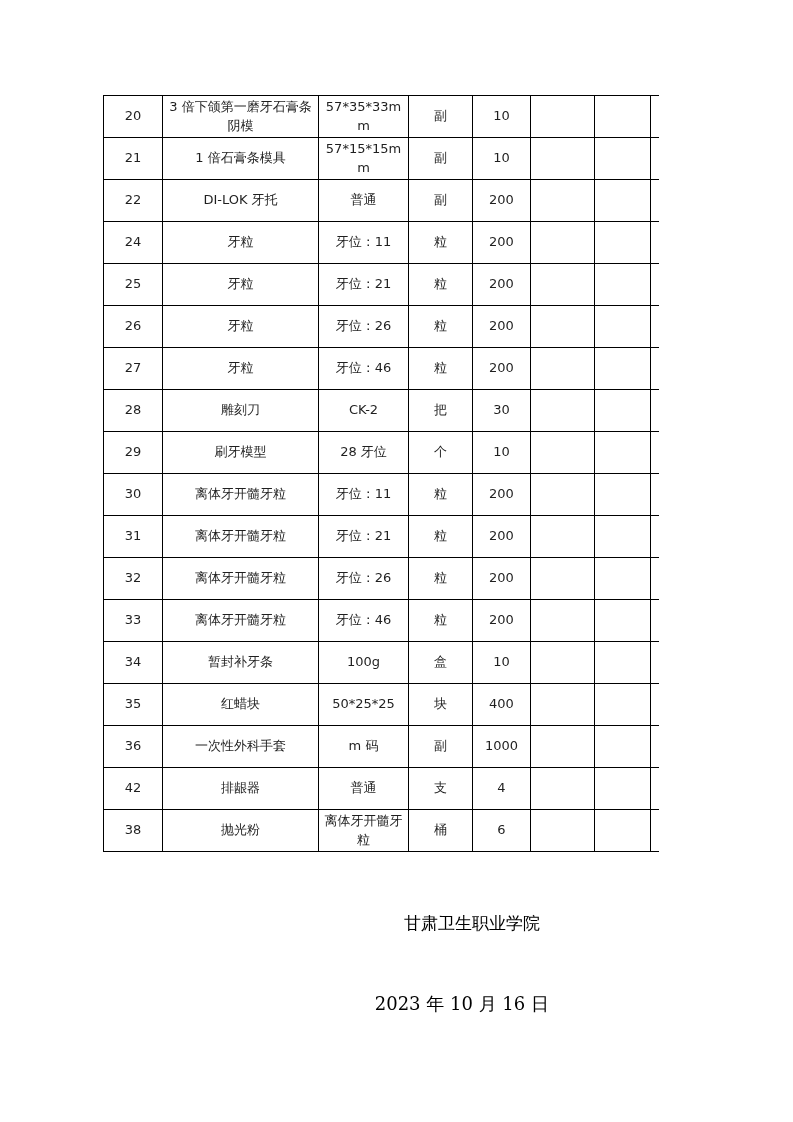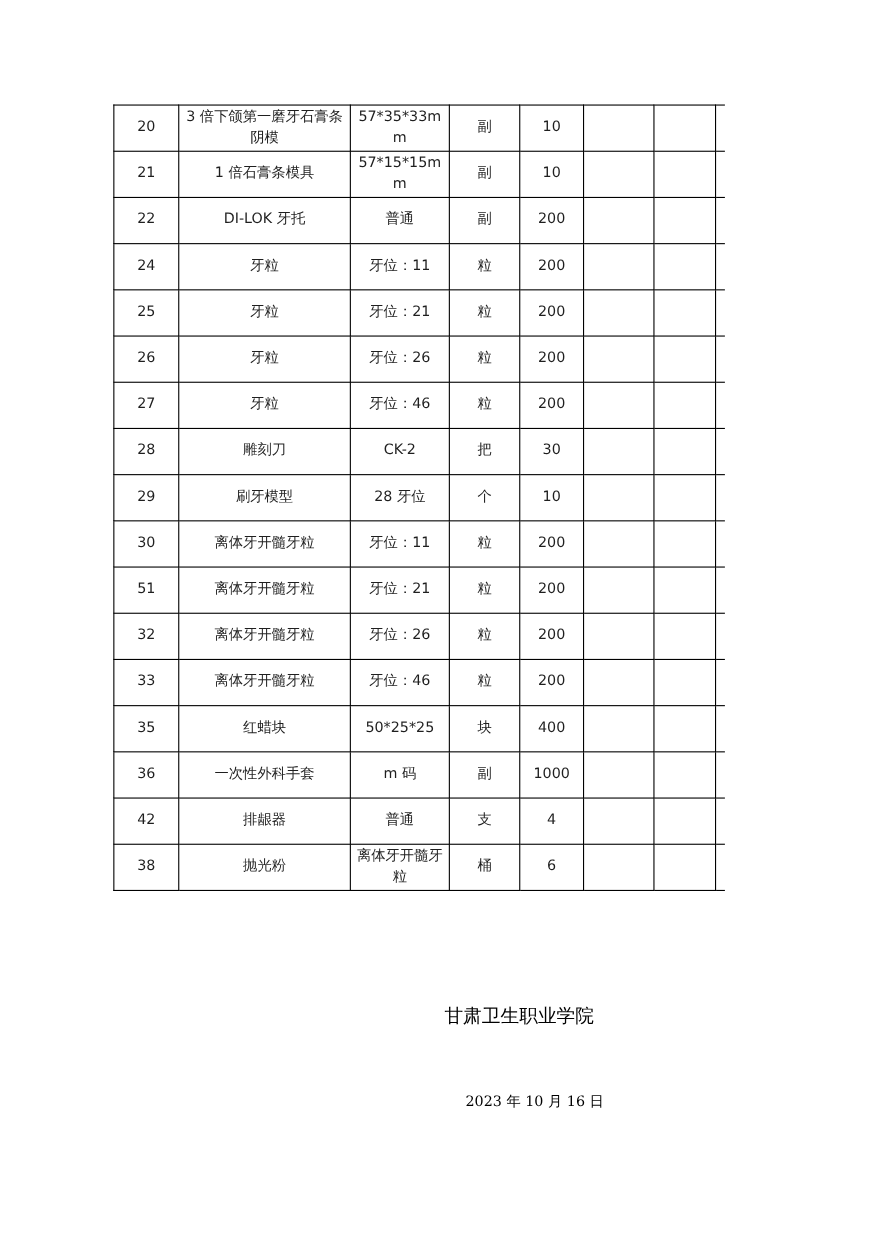--- a/index.html
+++ b/index.html
@@ -49,21 +49,21 @@
     font-family: "DejaVu Serif", "Liberation Serif", serif;
     font-size: 17px;
     color: #000000;
     white-space: nowrap;
   }
   .footer-date {
     position: absolute;
     top: 992px;
     right: 110px;
     font-family: "DejaVu Serif", "Liberation Serif", serif;
-    font-size: 13px;
+    font-size: 18px;
     color: #000000;
     white-space: nowrap;
   }
 </style>
 </head>
 <body>
 
 <div class="page">
 
   <table class="supply-table">
@@ -172,21 +172,21 @@
           <td class="cell-no">30</td>
           <td class="cell-name">离体牙开髓牙粒</td>
           <td class="cell-spec">牙位：11</td>
           <td class="cell-unit">粒</td>
           <td class="cell-qty">200</td>
           <td class="cell-empty"></td>
           <td class="cell-empty"></td>
           <td class="cell-empty"></td>
         </tr>
         <tr>
-          <td class="cell-no">51</td>
+          <td class="cell-no">31</td>
           <td class="cell-name">离体牙开髓牙粒</td>
           <td class="cell-spec">牙位：21</td>
           <td class="cell-unit">粒</td>
           <td class="cell-qty">200</td>
           <td class="cell-empty"></td>
           <td class="cell-empty"></td>
           <td class="cell-empty"></td>
         </tr>
         <tr>
           <td class="cell-no">32</td>
@@ -197,20 +197,30 @@
           <td class="cell-empty"></td>
           <td class="cell-empty"></td>
           <td class="cell-empty"></td>
         </tr>
         <tr>
           <td class="cell-no">33</td>
           <td class="cell-name">离体牙开髓牙粒</td>
           <td class="cell-spec">牙位：46</td>
           <td class="cell-unit">粒</td>
           <td class="cell-qty">200</td>
+          <td class="cell-empty"></td>
+          <td class="cell-empty"></td>
+          <td class="cell-empty"></td>
+        </tr>
+        <tr>
+          <td class="cell-no">34</td>
+          <td class="cell-name">暂封补牙条</td>
+          <td class="cell-spec">100g</td>
+          <td class="cell-unit">盒</td>
+          <td class="cell-qty">10</td>
           <td class="cell-empty"></td>
           <td class="cell-empty"></td>
           <td class="cell-empty"></td>
         </tr>
         <tr>
           <td class="cell-no">35</td>
           <td class="cell-name">红蜡块</td>
           <td class="cell-spec">50*25*25</td>
           <td class="cell-unit">块</td>
           <td class="cell-qty">400</td>

